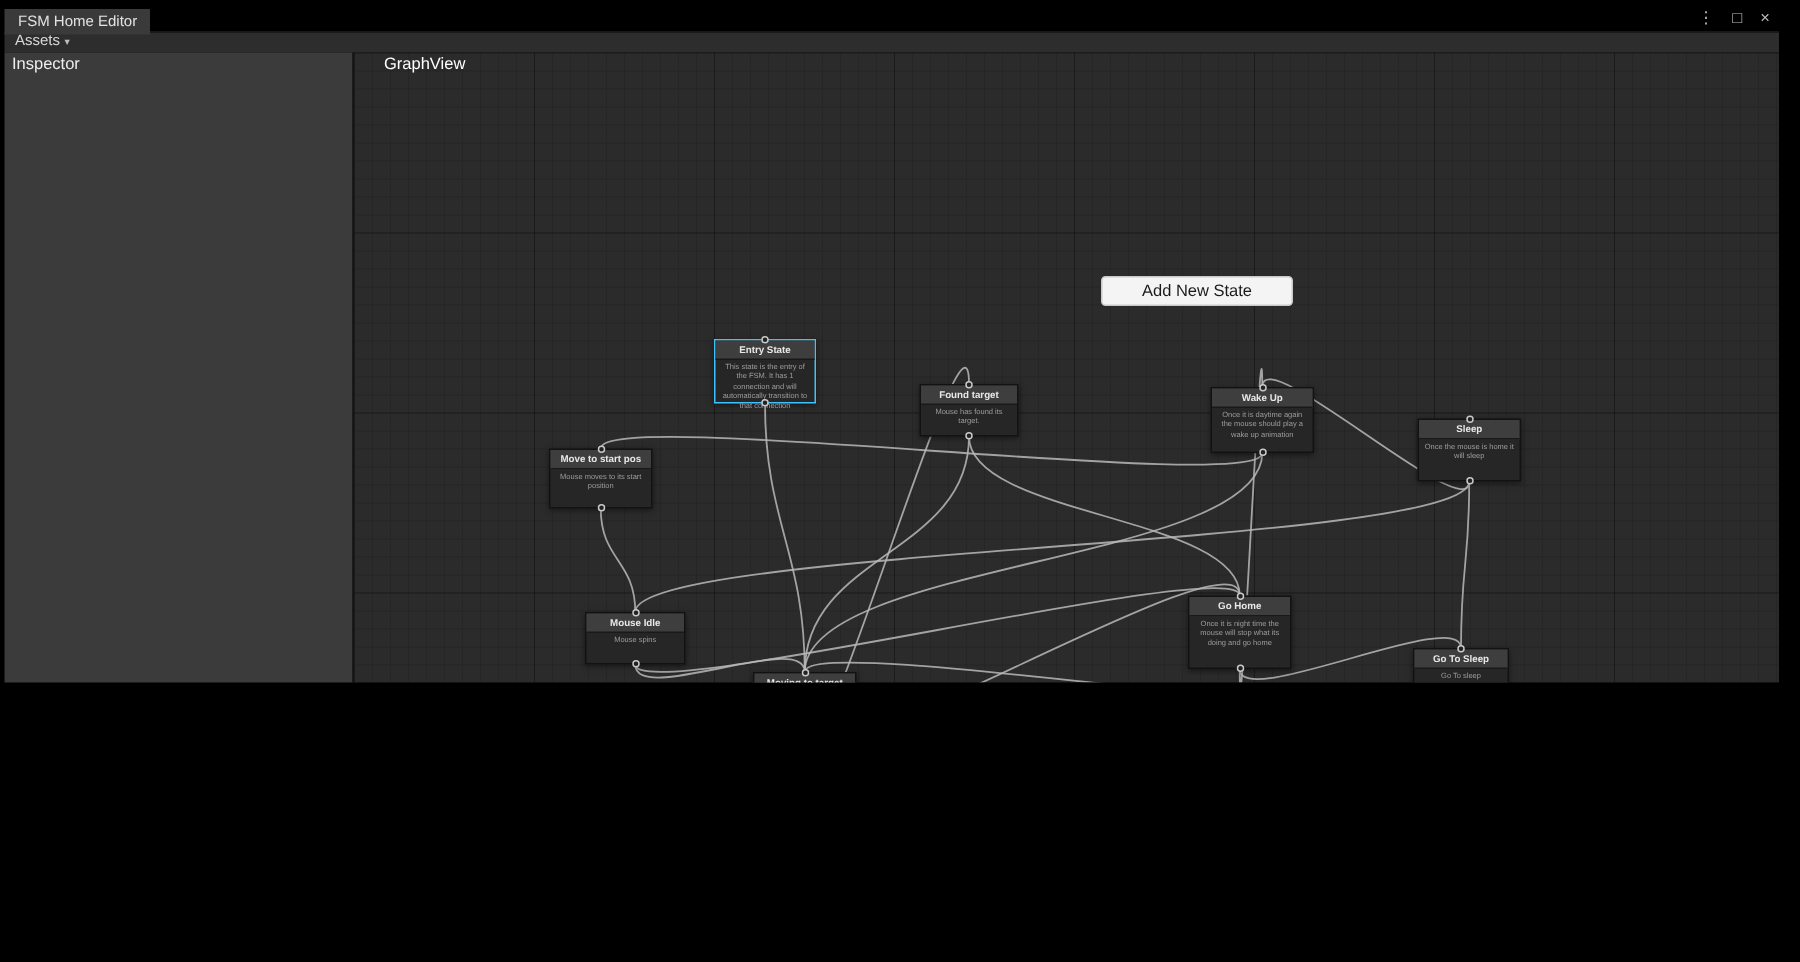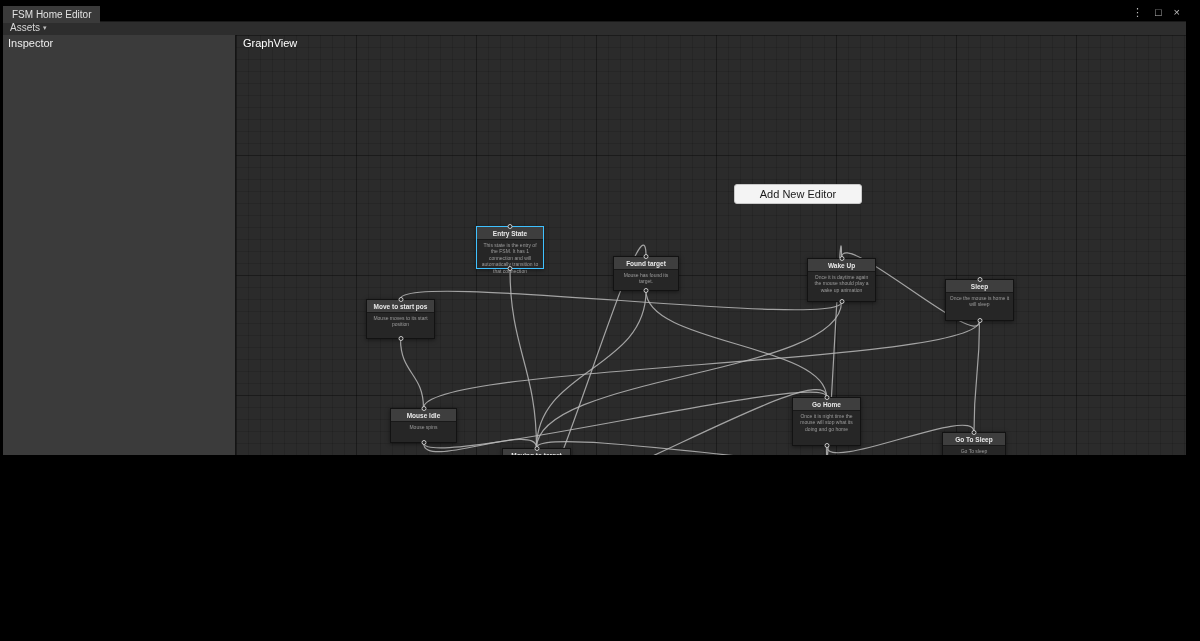--- a/index.html
+++ b/index.html
@@ -35,21 +35,21 @@
   .graph {
     position:relative; flex:1; overflow:hidden; border-left:1px solid #141414;
     background-color:#2b2b2b;
     background-image:
       linear-gradient(rgba(0,0,0,0.28) 1px, transparent 1px),
       linear-gradient(90deg, rgba(0,0,0,0.28) 1px, transparent 1px),
       linear-gradient(rgba(0,0,0,0.12) 1px, transparent 1px),
       linear-gradient(90deg, rgba(0,0,0,0.12) 1px, transparent 1px);
     background-size:120px 120px,120px 120px,12px 12px,12px 12px;
   }
-  .graph-title { position:absolute; left:2px; top:0; z-index:6; color:#fff; }
+  .graph-title { position:absolute; left:15px; top:0; z-index:6; color:#fff; }
 
   #edges-svg { position:absolute; left:0; top:0; width:100%; height:100%; z-index:1; }
   #edges-svg path { fill:none; stroke-width:1.2; opacity:0.85; }
   #nodes-layer { position:absolute; left:0; top:0; width:100%; height:100%; z-index:2; }
 
   
   .node {
     position:absolute; box-sizing:border-box; background:#262626;
     border:1px solid #121212; box-shadow:0 1px 4px rgba(0,0,0,0.5);
   }
@@ -175,17 +175,17 @@
             <div class="node-desc">mouse pathfinds towards its target</div>
             <div class="port bottom"></div>
           </div>
           <div class="node" style="left: 706px; top: 397px; width: 64px; height: 36px;">
             <div class="port top"></div>
             <div class="node-title">Go To Sleep</div>
             <div class="node-desc">Go To sleep</div>
             <div class="port bottom"></div>
           </div>
         </div>
-      <button class="add-state">Add New Editor</button>
+      <button class="add-state">Add New State</button>
     </div>
   </div>
 
 </div>
 
 </body></html>

